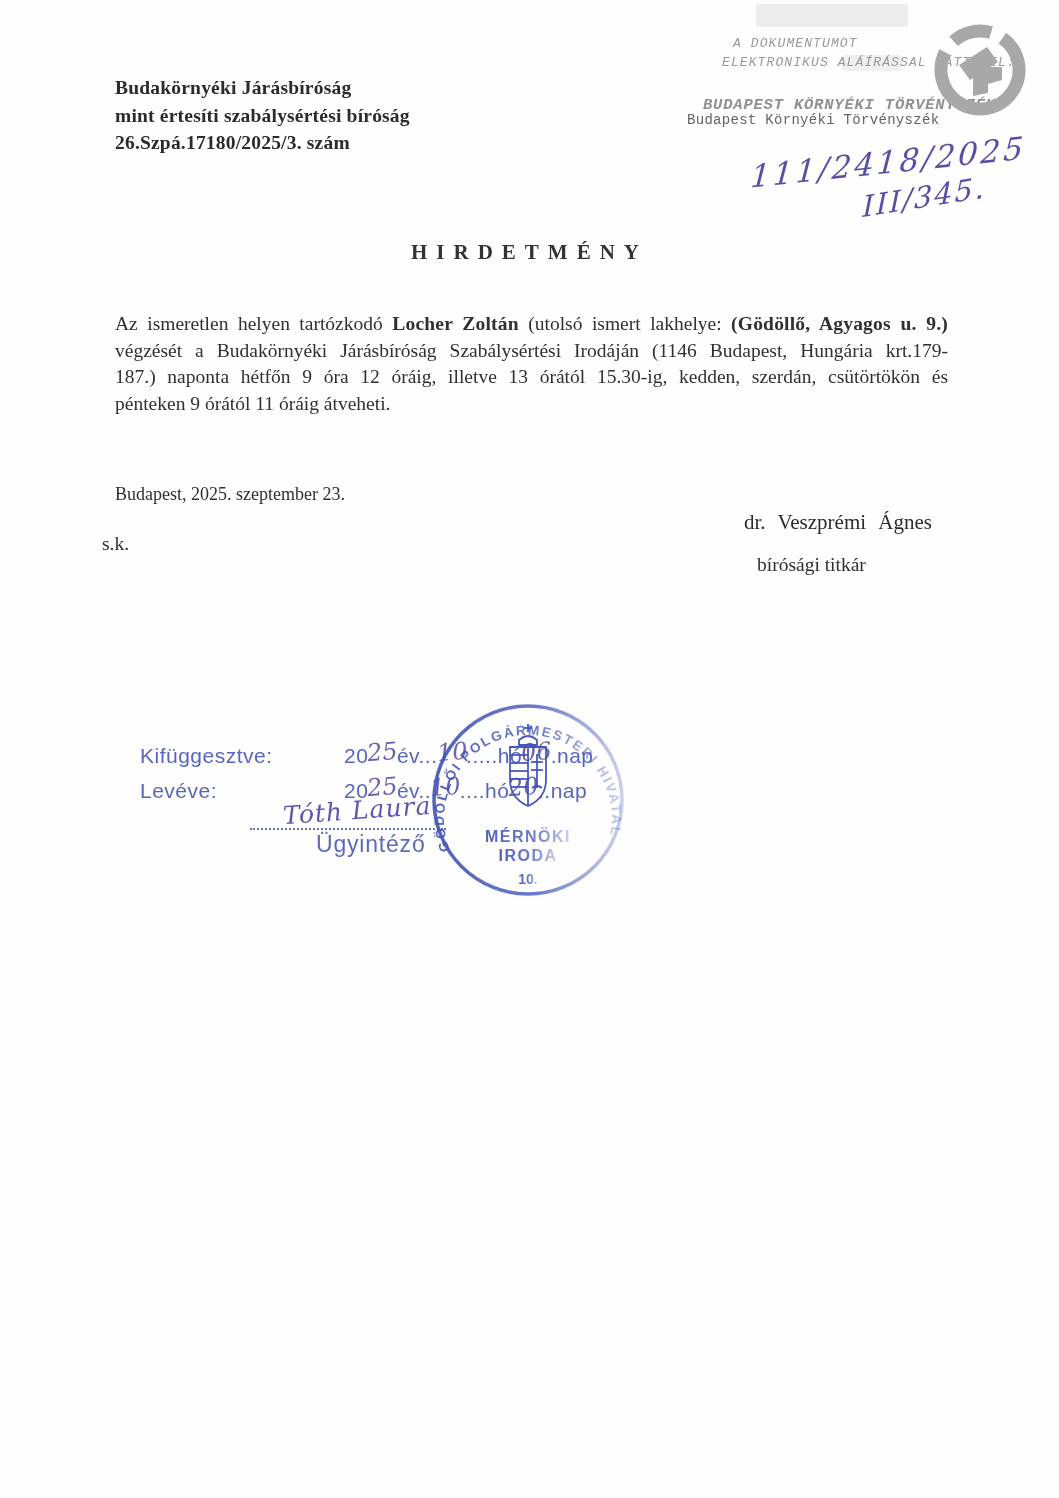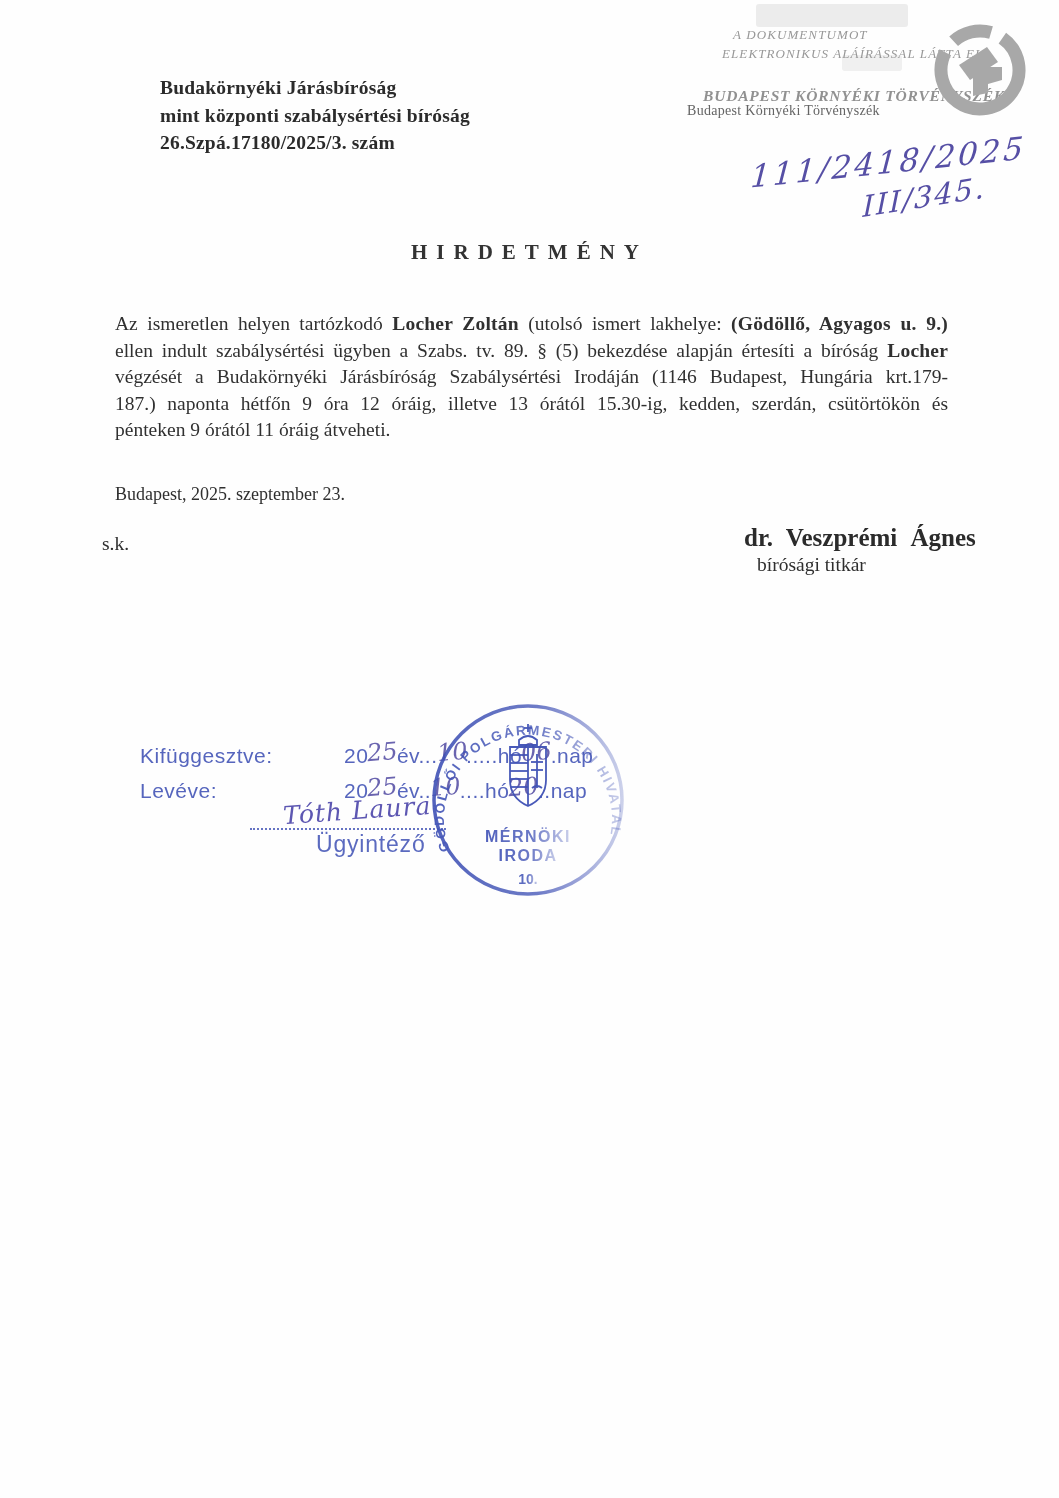--- a/index.html
+++ b/index.html
@@ -11,28 +11,28 @@
     --logo-gray:#a8a8a8;
   }
   html,body{margin:0;padding:0;background:#ffffff;}
   .page{
     position:relative;width:1059px;height:1498px;background:#fefefe;
     font-family:"Liberation Serif", serif;color:var(--text);overflow:hidden;
   }
   .abs{position:absolute;}
 
   
-  .header-block{left:115px;top:74px;font-size:19.5px;font-weight:bold;line-height:27.5px;color:#2b2b2b;letter-spacing:.2px;margin-left:45px;}
+  .header-block{left:115px;top:74px;font-size:19.5px;font-weight:bold;line-height:27.5px;color:#2b2b2b;letter-spacing:.2px;}
 
   
   .smudge{left:756px;top:4px;width:152px;height:23px;background:#d7d7d7;opacity:.45;border-radius:3px;}
   .smudge2{left:842px;top:55px;width:60px;height:16px;background:#e2e2e2;opacity:.5;border-radius:3px;}
 
   
-  .esign-line{font-family:Liberation Serif, serif;font-style:italic;color:var(--stamp-gray);letter-spacing:1.1px;white-space:nowrap;}
+  .esign-line{font-family:Liberation Mono, monospace;font-style:italic;color:var(--stamp-gray);letter-spacing:1.1px;white-space:nowrap;margin-top:9px;}
   .esign-1{left:733px;top:27px;font-size:13px;}
   .esign-2{left:722px;top:46px;font-size:13px;}
   .esign-3{left:703px;top:87px;font-size:15.5px;font-weight:bold;letter-spacing:.8px;color:#919191;}
   .esign-4{left:687px;top:103px;font-size:14px;font-style:normal;color:var(--stamp-gray-dark);letter-spacing:.3px;}
   .logo-svg{left:930px;top:20px;}
 
   
   .hw{font-family:"DejaVu Serif", serif;font-style:italic;color:var(--ink);white-space:nowrap;}
   .hw-reg1{left:750px;top:144px;font-size:31px;letter-spacing:3px;transform:rotate(-6deg) skewX(-10deg);}
   .hw-reg2{left:862px;top:180px;font-size:29px;letter-spacing:2px;transform:rotate(-9deg) skewX(-10deg);}
@@ -40,21 +40,21 @@
   
   .title{left:0;top:240px;width:1059px;text-align:center;font-size:21px;font-weight:bold;letter-spacing:9px;color:#333;}
 
   
   .body-text{left:115px;top:311px;width:833px;font-size:19.5px;line-height:26.5px;color:#303030;}
   .body-line{text-align:justify;text-align-last:justify;}
   .body-line:last-child{text-align-last:auto;}
   .body-line b{letter-spacing:.2px;}
 
   .date-line{left:115px;top:484px;font-size:18px;}
-  .signer-name{left:744px;top:524px;font-size:25px;font-weight:bold;word-spacing:7px;color:#2b2b2b;}
+  .signer-name{left:744px;top:510px;font-size:21px;font-weight:normal;word-spacing:7px;color:#2b2b2b;}
   .sk{left:102px;top:533px;font-size:19.5px;}
   .signer-title{left:757px;top:554px;font-size:19.5px;}
 
   
   .posting-rows{left:140px;top:738px;font-family:"Liberation Sans", sans-serif;font-size:21px;color:var(--stamp-blue);line-height:35px;opacity:.88;white-space:nowrap;}
   .posting-label{display:inline-block;width:204px;letter-spacing:.5px;}
   .stamp-seg{letter-spacing:.5px;}
   .hand-seg{display:inline-block;font-family:"DejaVu Serif", serif;font-style:italic;color:var(--ink);font-size:24px;transform:rotate(-5deg);position:relative;top:-3px;margin:0 -1px;opacity:1;}
   .sig-name{left:283px;top:796px;font-size:25px;transform:rotate(-4deg);letter-spacing:1px;color:#5d57b2;}
   .sig-dots{left:250px;top:806px;width:196px;height:22px;border-bottom:2px dotted var(--stamp-blue);opacity:.8;}
@@ -66,21 +66,21 @@
 </head>
 <body>
 
 <div class="page">
 
   <div class="abs smudge"></div>
   <div class="abs smudge2"></div>
 
   <div class="abs header-block">
     <div>Budakörnyéki Járásbíróság</div>
-    <div>mint központi szabálysértési bíróság</div>
+    <div>mint értesíti szabálysértési bíróság</div>
     <div>26.Szpá.17180/2025/3. szám</div>
   </div>
 
   <div class="abs esign-line esign-1">A DOKUMENTUMOT</div>
   <div class="abs esign-line esign-2">ELEKTRONIKUS ALÁÍRÁSSAL LÁTTA EL:</div>
   <div class="abs esign-line esign-3">BUDAPEST KÖRNYÉKI TÖRVÉNYSZÉK</div>
   <div class="abs esign-line esign-4">Budapest Környéki Törvényszék</div>
 
   <svg class="abs logo-svg" width="100" height="100" viewBox="0 0 100 100">
     <circle cx="50" cy="50" r="39" fill="none" stroke="var(--logo-gray)" stroke-width="13" stroke-dasharray="178 14 40 14" transform="rotate(-55 50 50)"></circle>
@@ -89,21 +89,20 @@
     <path fill="var(--logo-gray)" d="M58 47 L72 47 L72 60 L58 64 Z"></path>
   </svg>
 
   <div class="abs hw hw-reg1">111/2418/2025</div>
   <div class="abs hw hw-reg2">III/345.</div>
 
   <div class="abs title">HIRDETMÉNY</div>
 
   <div class="abs body-text">
       <div class="body-line"><span>Az ismeretlen helyen tartózkodó </span><b>Locher Zoltán</b><span> (utolsó ismert lakhelye: </span><b>(Gödöllő, Agyagos u. 9.)</b></div>
-      <div class="body-line"><span>ellen indult szabálysértési ügyben a Szabs. tv. 89. § (5) bekezdése alapján értesíti a bíróság </span><b>Locher</b></div>
       <div class="body-line"><span>végzését a Budakörnyéki Járásbíróság Szabálysértési Irodáján (1146 Budapest, Hungária krt.179-</span></div>
       <div class="body-line"><span>187.) naponta hétfőn 9 óra 12 óráig, illetve 13 órától 15.30-ig, kedden, szerdán, csütörtökön és</span></div>
       <div class="body-line"><span>pénteken 9 órától 11 óráig átveheti.</span></div>
     </div>
 
   <div class="abs date-line">Budapest, 2025. szeptember 23.</div>
   <div class="abs signer-name">dr. Veszprémi Ágnes</div>
   <div class="abs sk">s.k.</div>
   <div class="abs signer-title">bírósági titkár</div>
 

